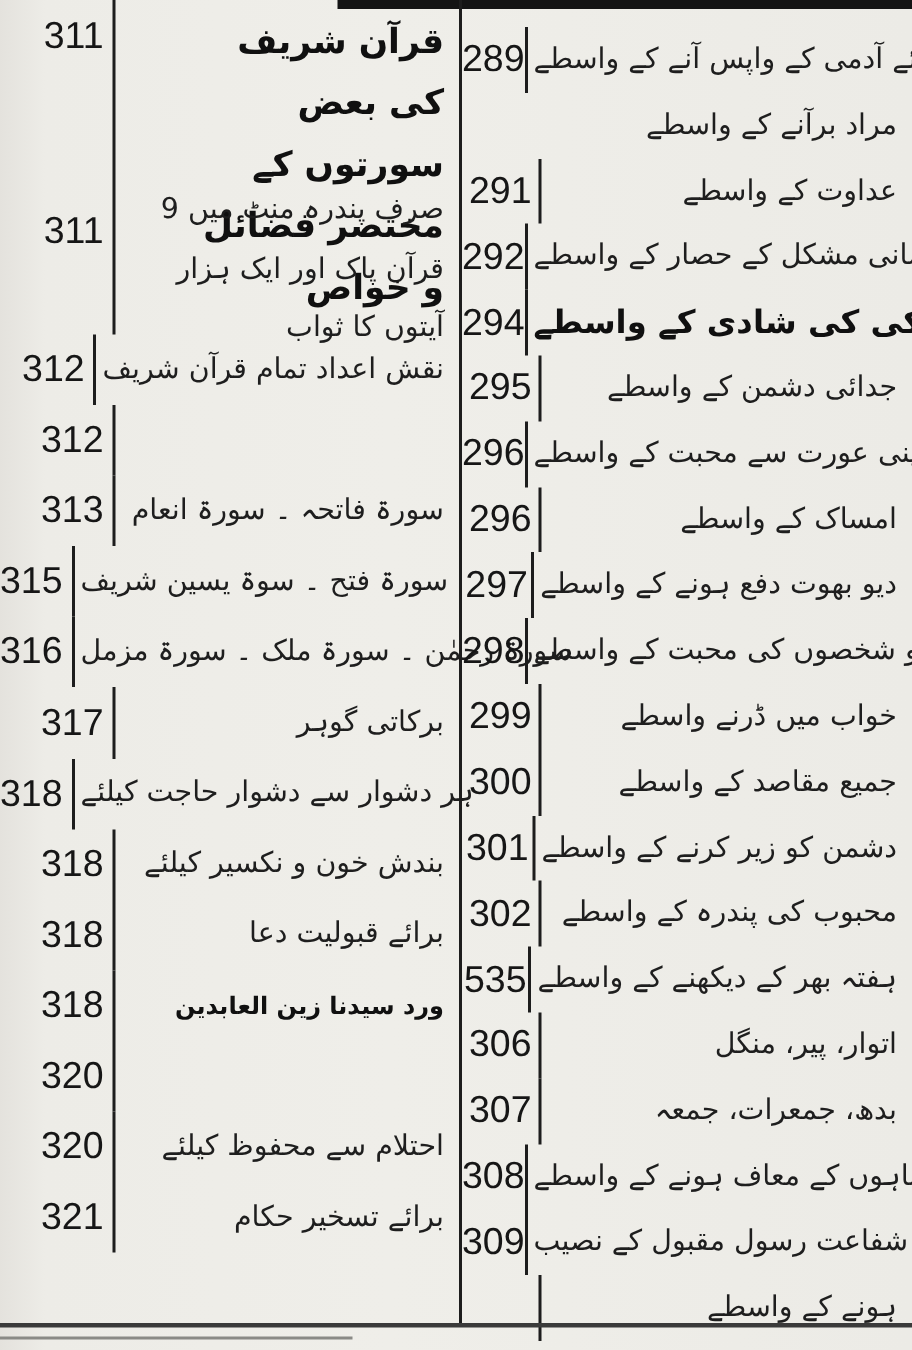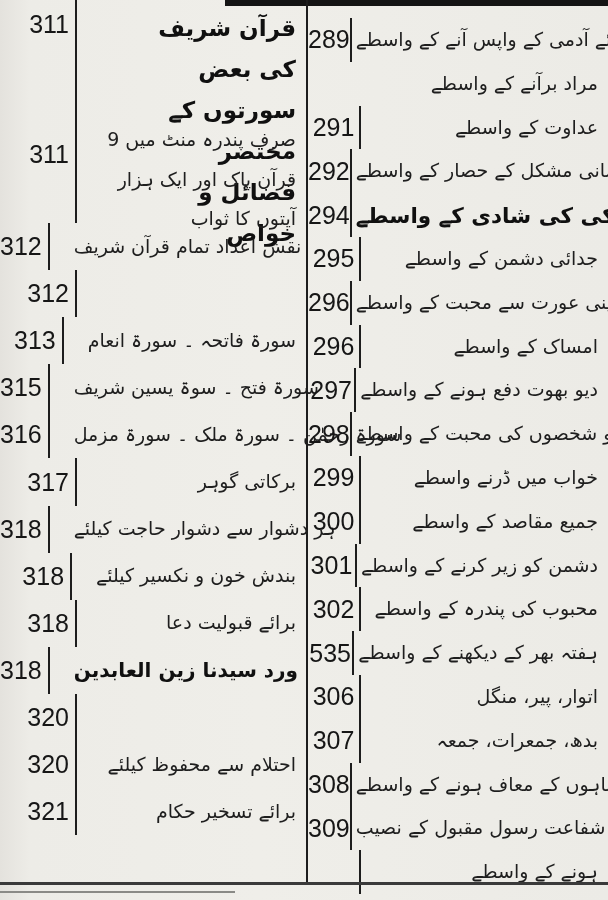--- a/index.html
+++ b/index.html
@@ -13,21 +13,21 @@
   }
   .top-border { position:absolute; top:0; left:225px; width:383px; height:6px; background:#141414; }
   .bottom-line  { position:absolute; top:882px; left:0; width:608px; height:3px; background:#3a3a3a; }
   .bottom-line2 { position:absolute; top:891px; left:0; width:235px; height:2px; background:#8a8a86; }
 
   .col { position:absolute; top:0; display:flex; flex-direction:column; box-sizing:border-box; }
   .col-left  { left:0;   width:306px; height:882px; }
   .col-right { left:306px; width:302px; height:882px; border-left:2.5px solid #1d1d1d; padding-top:18px; }
 
   .row { display:flex; align-items:center; flex:0 0 auto; }
-  .col-left  .row { height:47.1px;gap:20px; }
+  .col-left  .row { height:47.1px; }
   .col-left  .row.r0 { height:130px; align-items:flex-start; }
   .col-left  .row.r1 { height:93px; }
   .col-right .row { height:43.8px; }
 
   .num {
     box-sizing:border-box; height:100%;
     display:flex; align-items:center;
     font-family:"Liberation Sans","DejaVu Sans",sans-serif;
     font-size:25px; color:#161616;
     border-right:2.5px solid #1d1d1d;
@@ -43,21 +43,21 @@
     white-space:nowrap; overflow:visible;
     color:#1e1e1e;
   }
   .col-left .r0 .txt {
     white-space:normal; font-weight:bold; font-size:23px;
     line-height:1.78; padding-top:8px; color:#111;padding-left:41px;
   }
   .col-left .r1 .txt { white-space:normal; line-height:2.1; padding-top:6px;text-align:right; }
   .row.bold .txt { font-weight:bold; color:#101010; }
   .col-right .row.bold .txt { font-size:21.5px; }
-  .col-left  .r12 .txt { font-size:20px; }
+  .col-left  .r12 .txt { font-size:16px; }
 </style>
 </head>
 <body>
 
 <div class="page">
   <div class="top-border"></div>
   <div class="col col-left" id="left-col">
       <div class="row r0 bold">
         <div class="num">311</div>
         <div class="txt">قرآن شریف کی بعض سورتوں کے مختصر فضائل و خواص</div>

